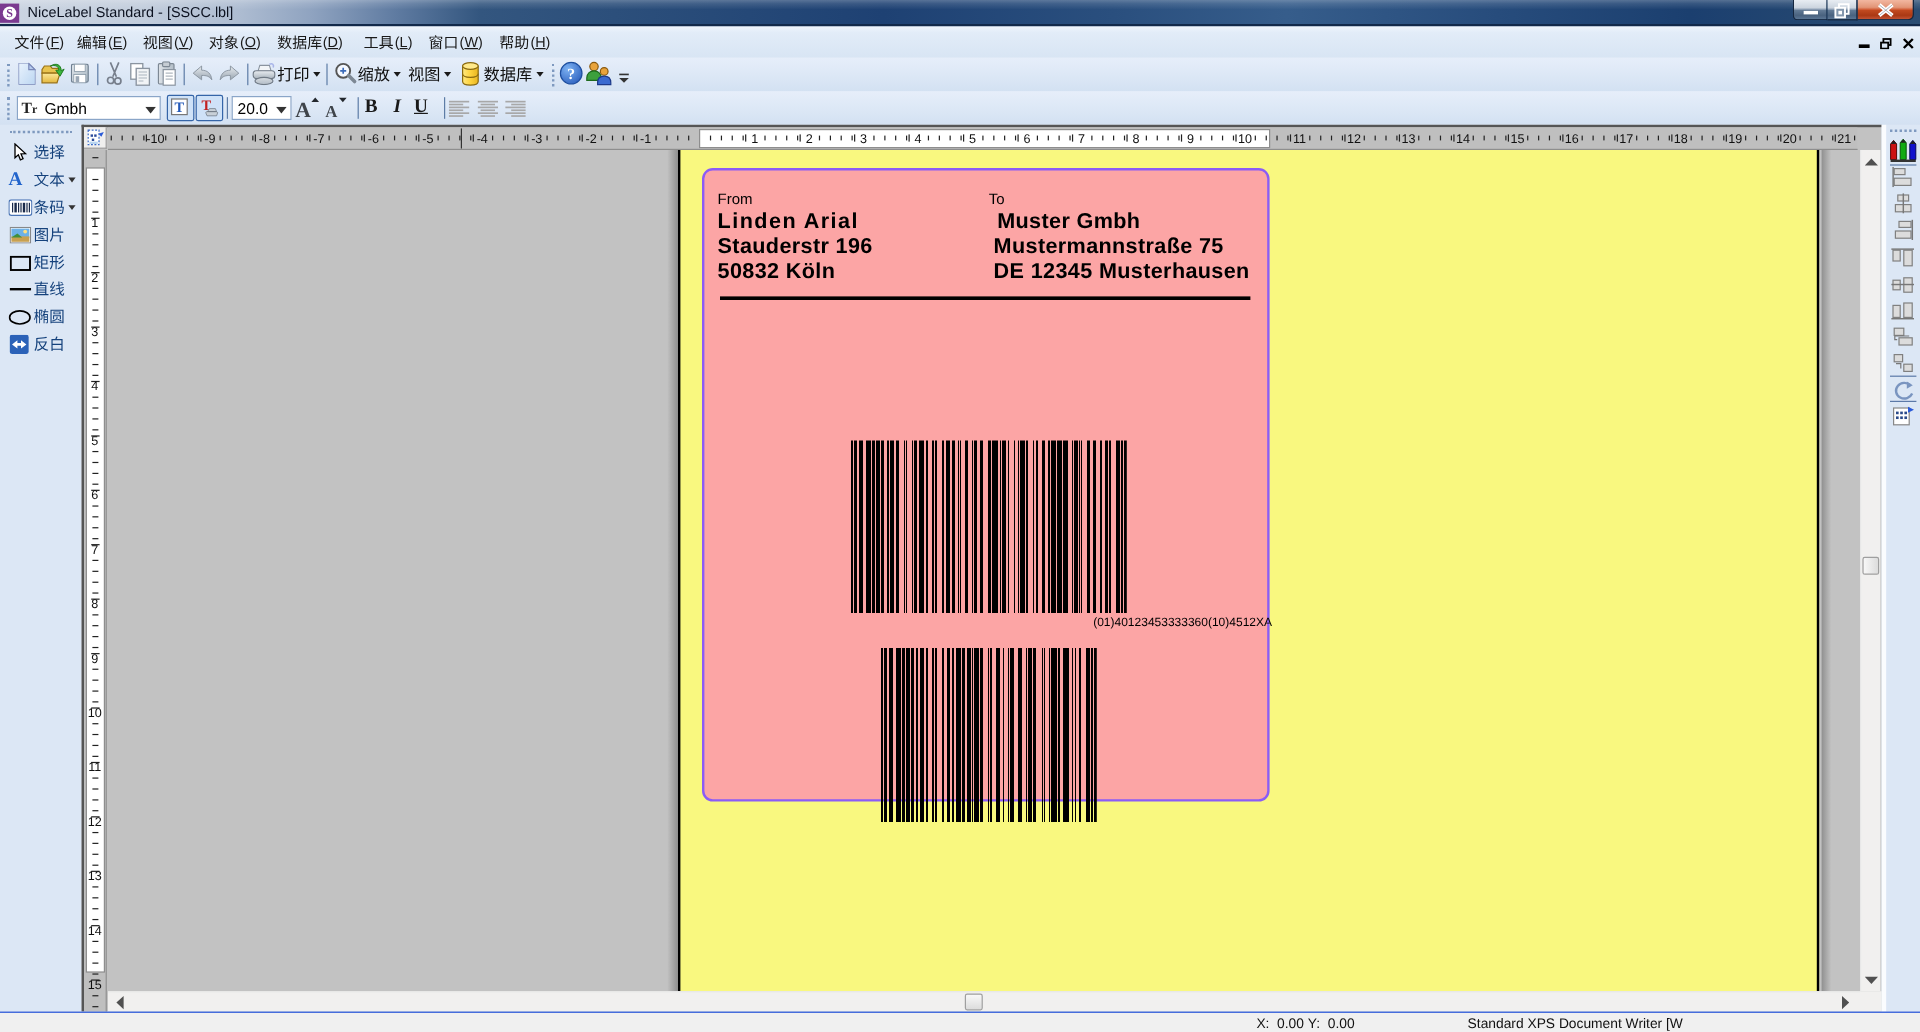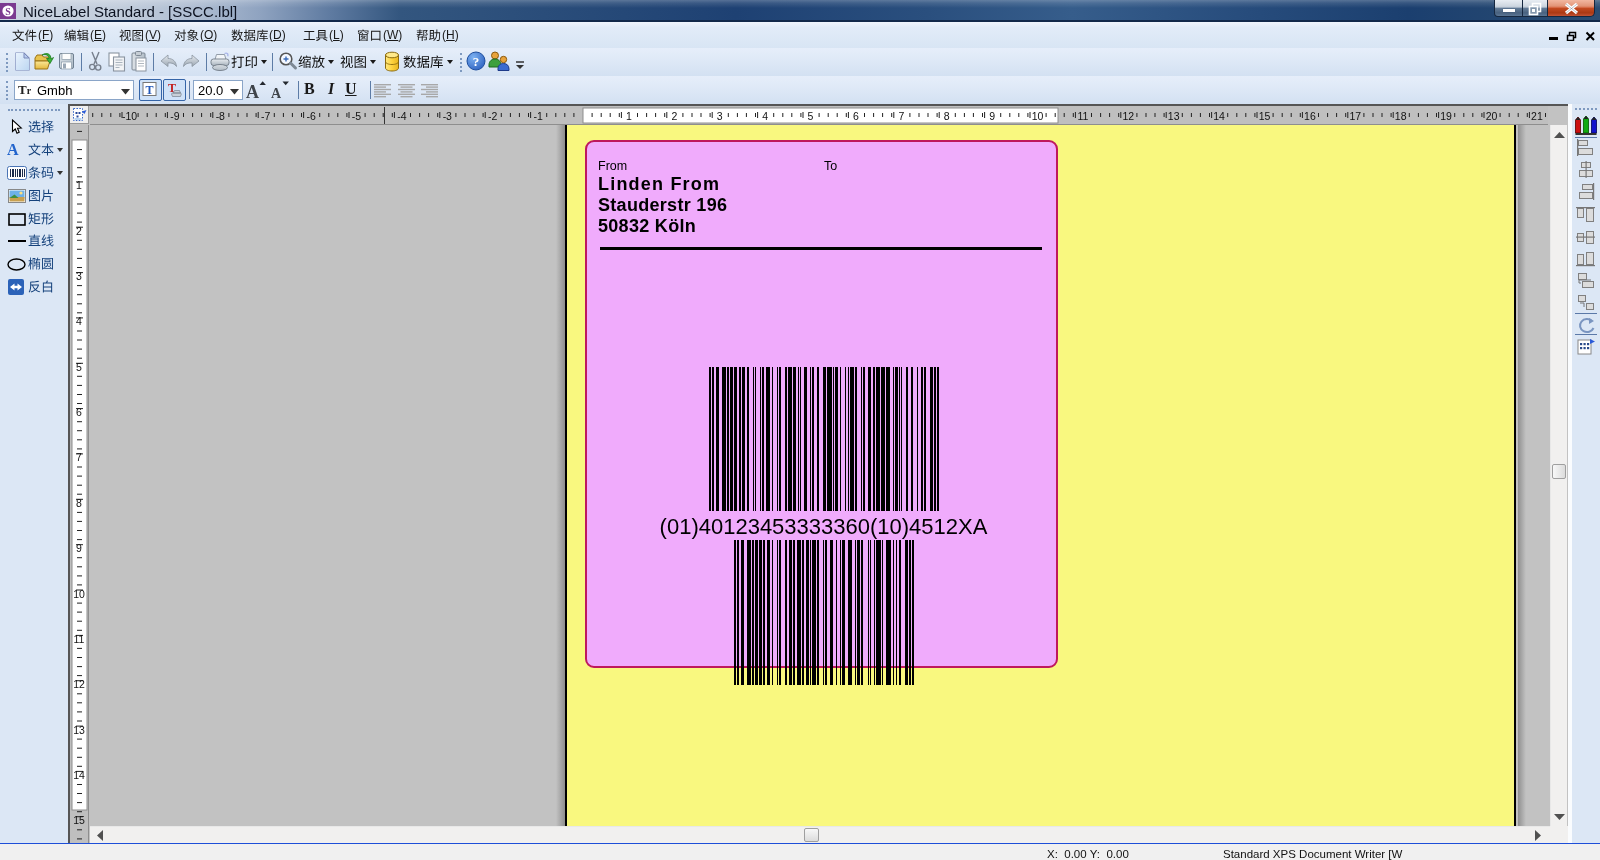--- a/index.html
+++ b/index.html
@@ -13,21 +13,21 @@
 <div class="ab" style="left:0;top:0;width:1600px;height:22px;background:
 linear-gradient(180deg,rgba(255,255,255,.25) 0,rgba(255,255,255,.12) 3px,rgba(255,255,255,0) 8px),
 linear-gradient(90deg,#ccd5e2 0px,#c2cddc 120px,#adbcd1 200px,#8fa3c0 260px,#5f7ba1 330px,#33567f 400px,#1e4173 46%,#2a4f7e 58%,#365d8b 67%,#274c7c 78%,#1b3f6f 88%,#2b4d72 100%);">
   <div class="ab" style="left:0;top:20px;width:1600px;height:2px;background:#12294a"></div>
   <div class="ab" style="left:0;top:3px;width:16px;height:16px;background:#7b3a90">
     <svg width="16" height="16" style="position:absolute">
         <circle cx="8" cy="8" r="5.6" fill="#fff"></circle>
         <text x="8" y="11.5" font-size="10" font-weight="bold" text-anchor="middle" fill="#7b3a90" font-family="Liberation Serif">S</text>
       </svg>
   </div>
-  <div class="ab" style="left:23px;top:3px;font-size:15px;color:#0c1220;">NiceLabel Standard - [SSCC.lbl]</div>
+  <div class="ab" style="left:23px;top:3px;font-size:12px;color:#0c1220;">NiceLabel Standard - [SSCC.lbl]</div>
 </div>
 
 <div class="ab" style="left:1494px;top:0;width:102px;height:17px">
   <div class="ab" style="left:0;top:0;width:29px;height:17px;border:1px solid #16273f;border-top:none;border-radius:0 0 0 4px;background:linear-gradient(180deg,#e8edf3 0,#ccd5df 40%,#93a4b8 49%,#647c97 52%,#49627f 80%,#5b7694 100%)">
      <div class="ab" style="left:8px;top:9px;width:12px;height:3px;background:#fff;box-shadow:0 0 1px #1c3a5e"></div>
   </div>
   <div class="ab" style="left:29px;top:0;width:25px;height:17px;border:1px solid #16273f;border-top:none;border-left:none;background:linear-gradient(180deg,#e8edf3 0,#ccd5df 40%,#93a4b8 49%,#647c97 52%,#49627f 80%,#5b7694 100%)">
      <svg width="25" height="17" style="position:absolute">
         <g fill="none" stroke="#fff" stroke-width="1.6">
           <rect x="9.5" y="3.5" width="8" height="8"></rect>
@@ -742,24 +742,25 @@
         <rect x="6" y="691.2" width="7" height="1" fill="#222"></rect>
         <text x="9" y="699.2" font-size="10.5" fill="#111" text-anchor="middle" font-family="Liberation Sans">15</text>
         <rect x="7" y="704.3" width="5" height="1" fill="#222"></rect>
         <rect x="7" y="713.4" width="5" height="1" fill="#222"></rect>
       </svg>
     </div>
 <div class="ab" style="left:18px;top:19px;width:1px;height:719px;background:#8e8e8e"></div>
 <div class="ab" style="left:486px;top:19px;width:9px;height:701px;background:linear-gradient(90deg,#c2c2c2,#8f8f8f)"></div>
 <div class="ab" style="left:495px;top:19px;width:951px;height:701px;background:#f9f87f;border-left:2px solid #000;border-right:2px solid #000"></div>
 <div class="ab" style="left:1448px;top:19px;width:10px;height:701px;background:linear-gradient(90deg,#909090,#c2c2c2 80%)"></div>
-<div class="ab" style="left:515px;top:34px;width:473px;height:528px;background:#f0abfc;border:2px solid #be185d;border-radius:9px">
+<div class="ab" style="left:515px;top:34px;width:473px;height:528px;background:#fca5a5;border:2px solid #8b5cf6;border-radius:9px">
 <div class="ab" style="left:11px;top:17px;font-size:12.5px;color:#000">From</div>
 <div class="ab" style="left:237px;top:17px;font-size:12.5px;color:#000">To</div>
-<div class="ab" style="left:11px;top:32px;font-size:18px;font-weight:bold;color:#000;line-height:21px;letter-spacing:0.3px"><span style="letter-spacing:1.2px">Linden From</span><br>Stauderstr 196<br>50832 Köln</div>
+<div class="ab" style="left:11px;top:32px;font-size:18px;font-weight:bold;color:#000;line-height:21px;letter-spacing:0.3px"><span style="letter-spacing:1.2px">Linden Arial</span><br>Stauderstr 196<br>50832 Köln</div>
+<div class="ab" style="left:241px;top:32px;font-size:18px;font-weight:bold;color:#000;line-height:21px;letter-spacing:0.3px"><span style="margin-left:3px">Muster Gmbh</span><br>Mustermannstraße 75<br>DE 12345 Musterhausen</div>
 <div class="ab" style="left:13px;top:105px;width:442px;height:3px;background:#000"></div>
 <div class="ab" style="left:122px;top:225px;width:230px;height:144px">
         <svg width="230" height="144" shape-rendering="crispEdges" style="position:absolute" fill="#000">
           <rect x="0" y="0" width="2" height="144"></rect>
           <rect x="3" y="0" width="2" height="144"></rect>
           <rect x="7" y="0" width="3" height="144"></rect>
           <rect x="13" y="0" width="4" height="144"></rect>
           <rect x="18" y="0" width="2" height="144"></rect>
           <rect x="21" y="0" width="3" height="144"></rect>
           <rect x="25" y="0" width="3" height="144"></rect>
@@ -806,21 +807,21 @@
           <rect x="197" y="0" width="2" height="144"></rect>
           <rect x="202" y="0" width="2" height="144"></rect>
           <rect x="208" y="0" width="1" height="144"></rect>
           <rect x="212" y="0" width="2" height="144"></rect>
           <rect x="215" y="0" width="2" height="144"></rect>
           <rect x="221" y="0" width="3" height="144"></rect>
           <rect x="225" y="0" width="2" height="144"></rect>
           <rect x="228" y="0" width="2" height="144"></rect>
         </svg>
       </div>
-<div class="ab" style="left:0;top:372px;width:473px;text-align:center;font-size:22px;color:#000">(01)40123453333360(10)4512XA</div>
+<div class="ab" style="left:0;top:372px;width:473px;text-align:right;font-size:10px;color:#000">(01)40123453333360(10)4512XA</div>
 <div class="ab" style="left:147px;top:398px;width:180px;height:145px">
         <svg width="180" height="145" shape-rendering="crispEdges" style="position:absolute" fill="#000">
           <rect x="0" y="0" width="2" height="145"></rect>
           <rect x="3" y="0" width="2" height="145"></rect>
           <rect x="7" y="0" width="3" height="145"></rect>
           <rect x="13" y="0" width="4" height="145"></rect>
           <rect x="18" y="0" width="2" height="145"></rect>
           <rect x="21" y="0" width="3" height="145"></rect>
           <rect x="25" y="0" width="3" height="145"></rect>
           <rect x="29" y="0" width="2" height="145"></rect>

